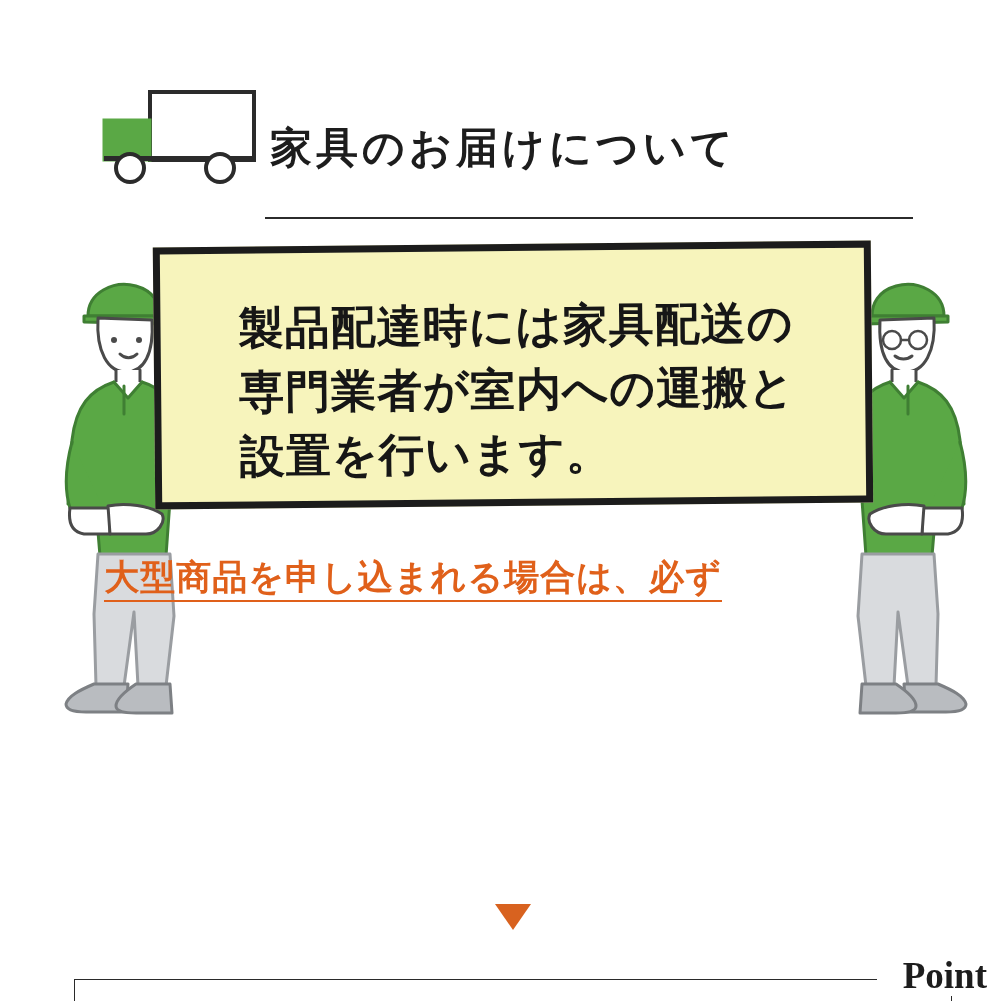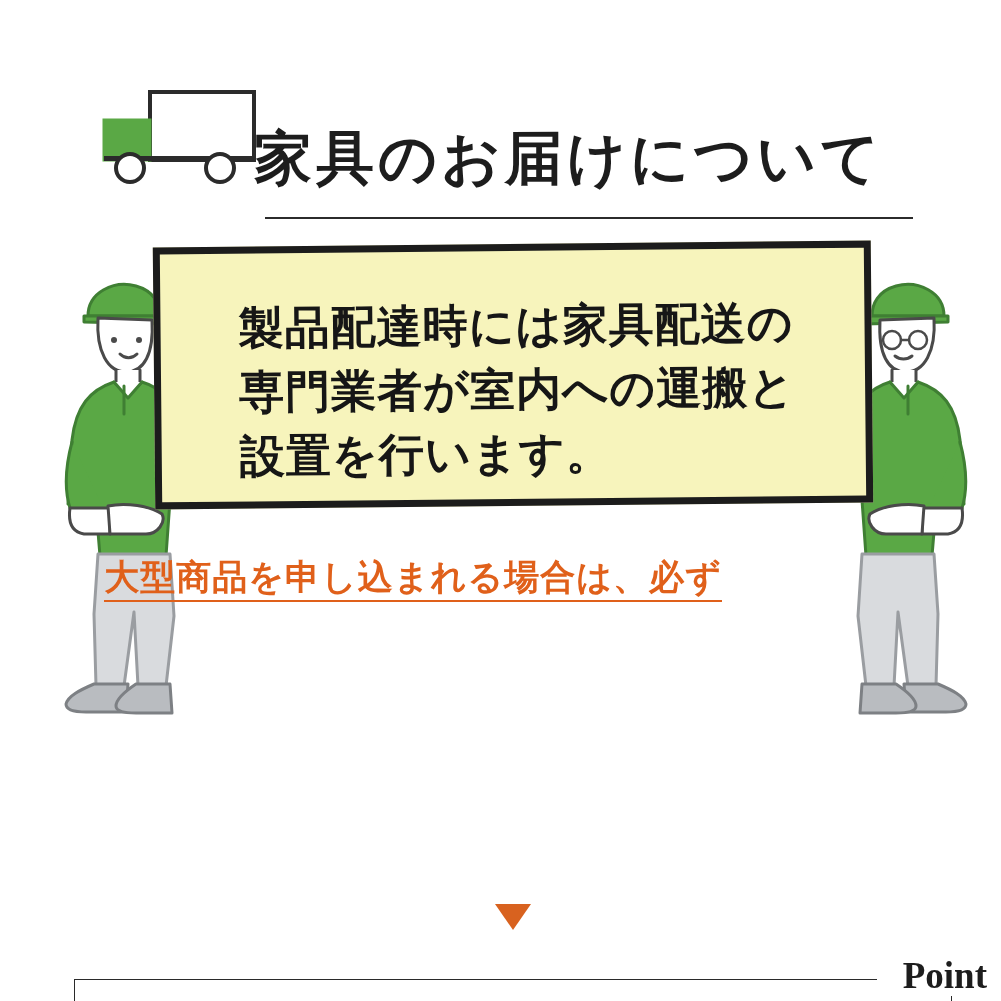--- a/index.html
+++ b/index.html
@@ -26,23 +26,23 @@
   }
   .truck-icon {
     position: absolute;
     left: 92px;
     top: 18px;
     width: 180px;
     height: 120px;
   }
   .page-title {
     position: absolute;
-    left: 254px;
+    left: 270px;
     top: 62px;
-    font-size: 58px;
+    font-size: 42px;
     letter-spacing: 4px;
     font-weight: 700;
     color: #1d1d1d;
     white-space: nowrap;
     font-family: "Liberation Serif", "DejaVu Serif", serif;
   }
   .title-rule {
     position: absolute;
     left: 265px;
     top: 159px;

